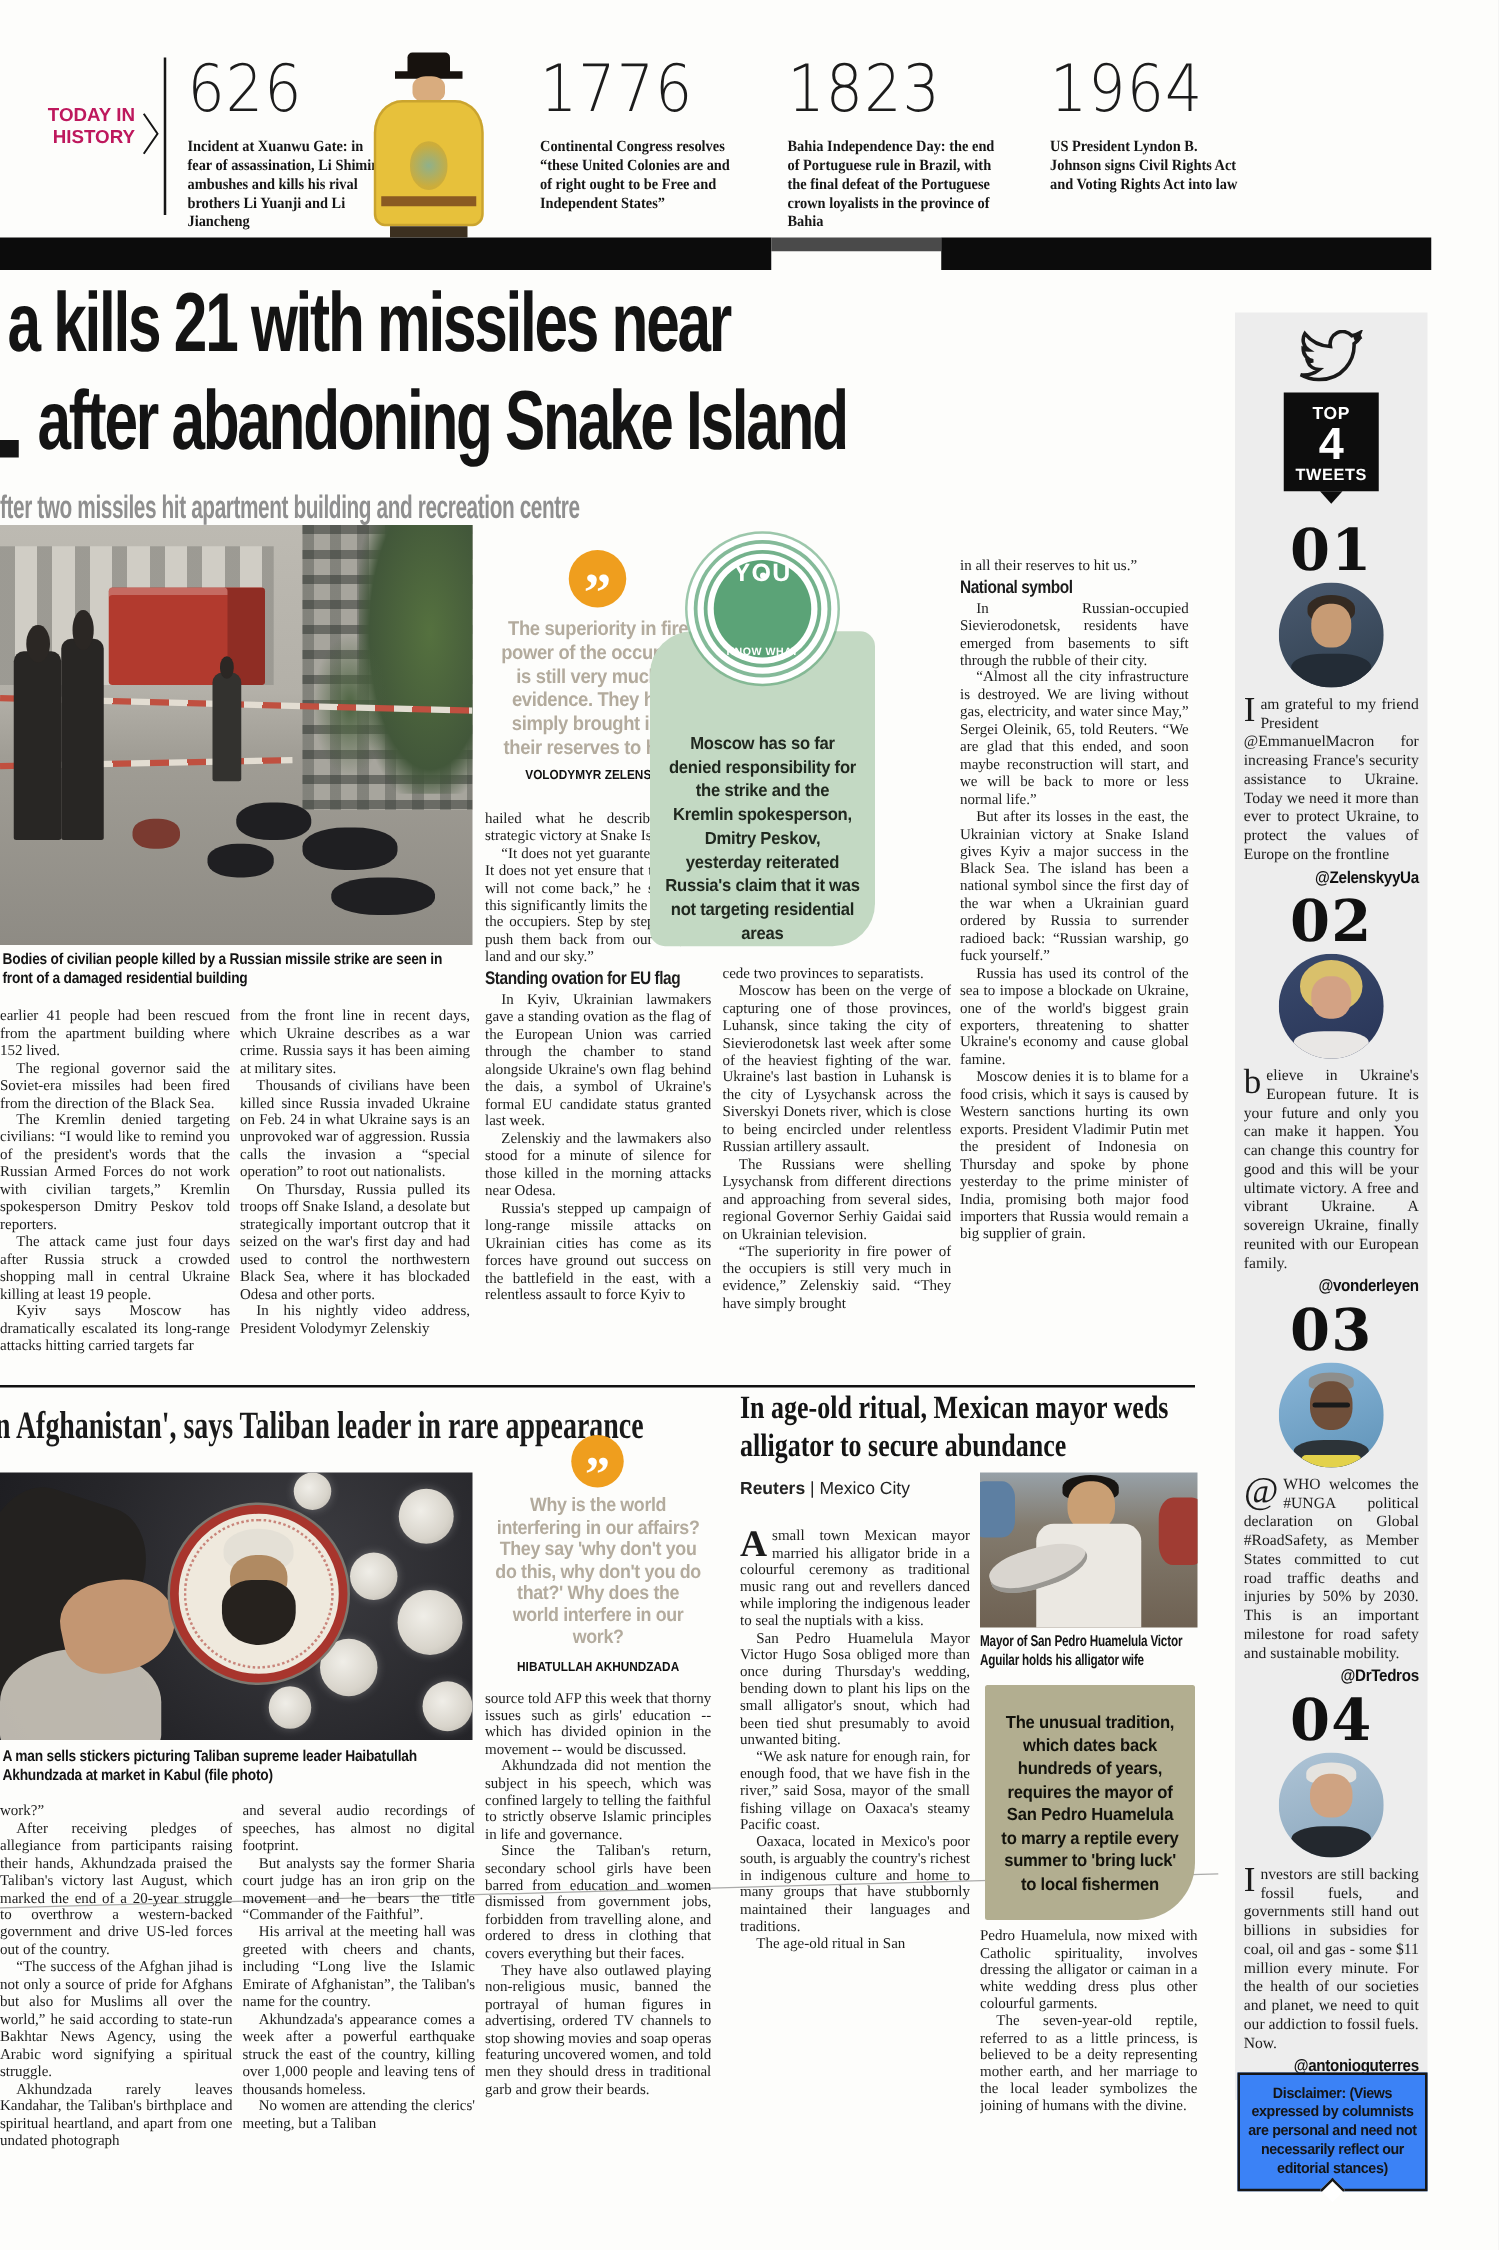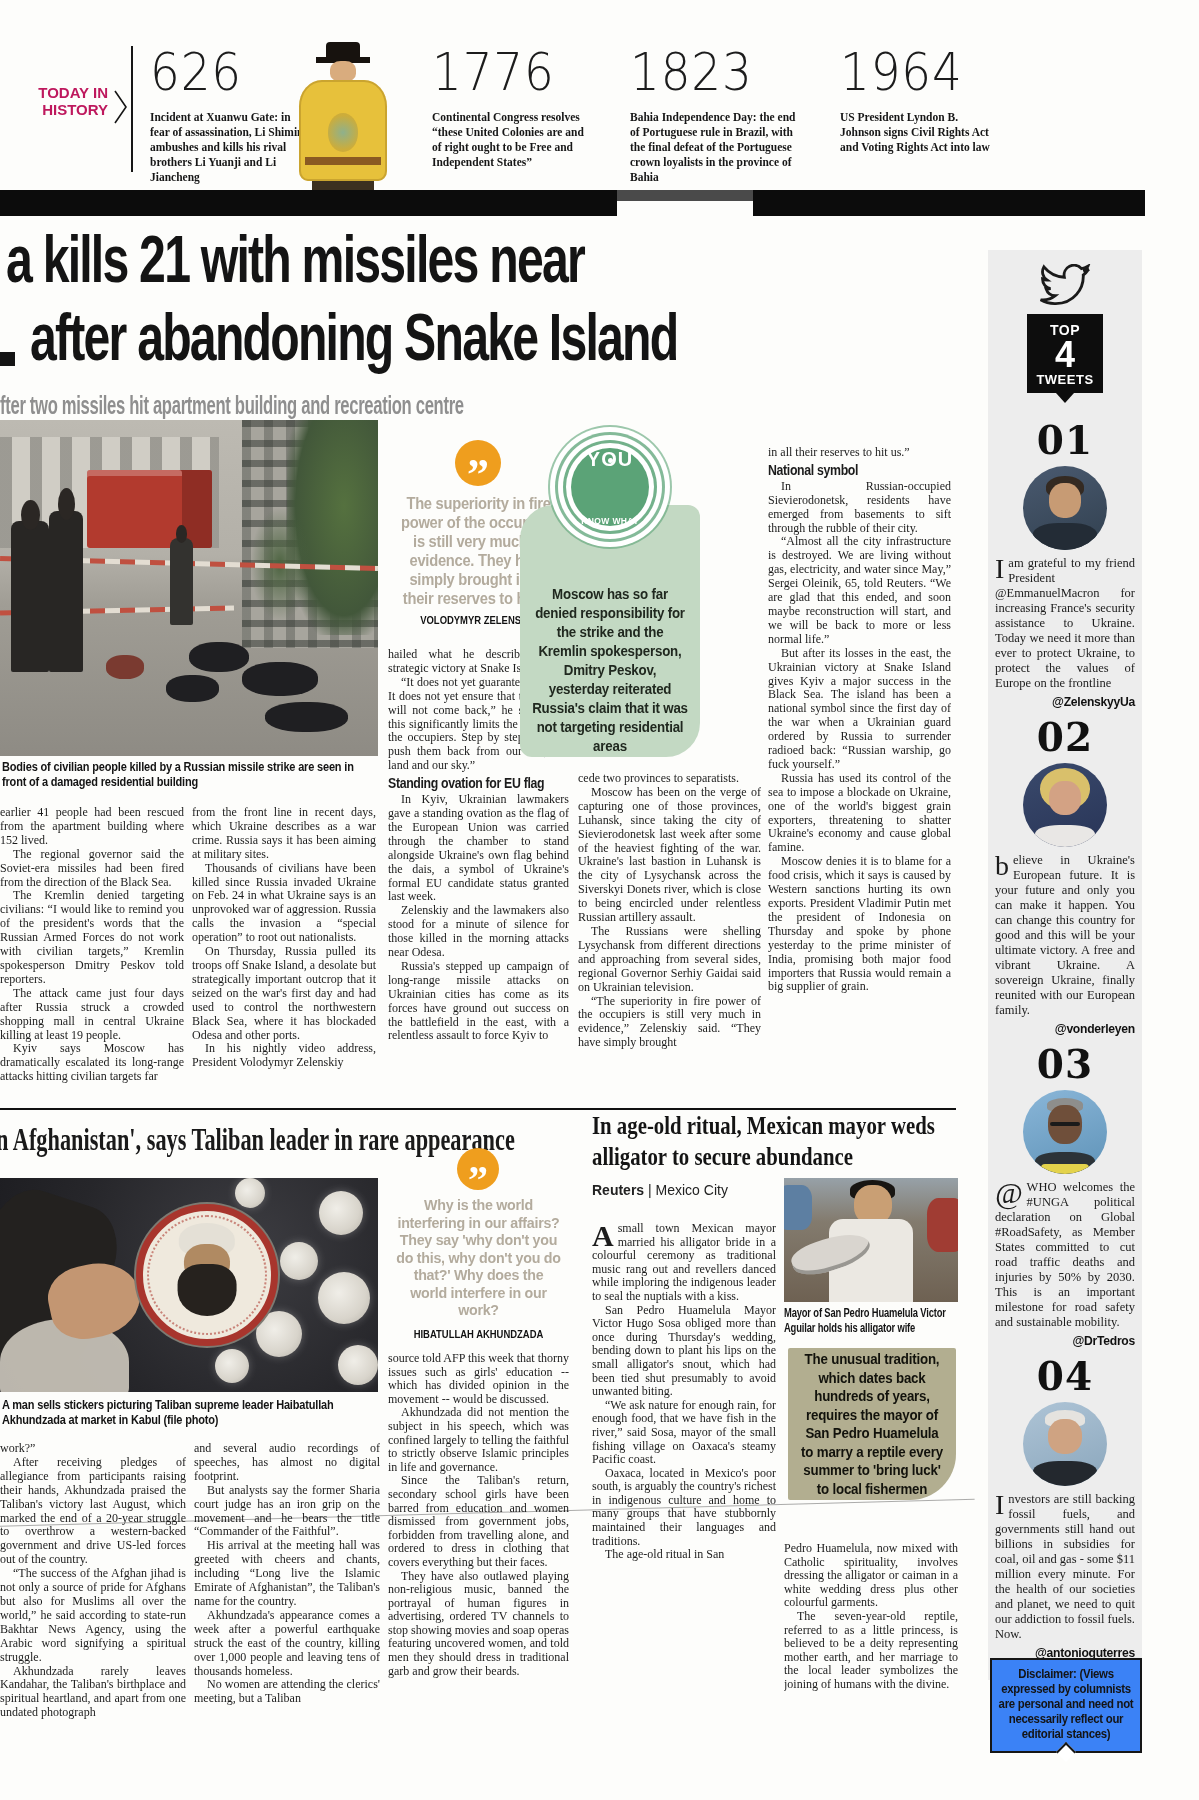--- a/index.html
+++ b/index.html
@@ -64,21 +64,21 @@
             border-radius:34px 12px 34px 12px;}
   .know-text{position:absolute;left:8px;right:8px;top:80px;text-align:center;font-family:"Liberation Sans",sans-serif;
              font-weight:700;font-size:14px;line-height:19px;letter-spacing:-.2px;color:#20281f;transform:scaleX(.95);transform-origin:center top;}
   .know-badge{position:absolute;left:571px;top:448px;width:78px;height:78px;border-radius:50%;background:var(--accent-green,#5ba377);
               display:flex;flex-direction:column;align-items:center;justify-content:space-between;
               box-shadow:0 0 0 5px #fff,0 0 0 8px rgba(91,163,119,.85),0 0 0 13px #fff,0 0 0 16px rgba(91,163,119,.75),0 0 0 21px #fff,0 0 0 23px rgba(91,163,119,.6);}
   .kb-you{position:relative;font-family:"Liberation Sans",sans-serif;font-weight:700;font-size:20px;letter-spacing:1px;color:#fff;}
   .kb-you::after{content:"";position:absolute;left:50%;top:55%;width:5px;height:5px;margin:-2.5px 0 0 -2.5px;border-radius:50%;background:#fff;}
   .kb-know{font-family:"Liberation Sans",sans-serif;font-weight:700;font-size:8.5px;letter-spacing:.4px;color:#fff;margin-top:14px;}
   
-  .mex-box{position:absolute;left:788px;top:1348px;width:168px;height:152px;background:var(--olive,#b2ae90);
+  .mex-box{position:absolute;left:788px;top:1348px;width:168px;height:188px;background:var(--olive,#b2ae90);
            border-radius:2px 2px 46px 2px;display:flex;align-items:center;box-sizing:border-box;padding:0 8px;}
   .mex-box-text{text-align:center;font-family:"Liberation Sans",sans-serif;font-weight:700;font-size:14px;line-height:18.5px;
                 letter-spacing:-.2px;color:#12120c;transform:scaleX(.95);}
   
   .ph-ukr{position:absolute;left:0;top:420px;width:378px;height:336px;overflow:hidden;
           background:linear-gradient(180deg,#bdbab2 0%,#b3b0a8 40%,#a09d95 55%,#8e8b84 100%);}
   .u-bldg-r{position:absolute;right:0;top:0;width:36%;height:68%;background:#a7a59d;
             background-image:repeating-linear-gradient(180deg,rgba(45,50,45,.5) 0 7px,transparent 7px 20px),
                              repeating-linear-gradient(90deg,rgba(45,50,45,.3) 0 9px,transparent 9px 22px);}
   .u-bldg-l{position:absolute;left:0;top:5%;width:58%;height:33%;background:#d0cdc5;
@@ -129,21 +129,21 @@
   
   .tweets{position:absolute;left:988px;top:250px;width:154px;background:var(--panel-gray,#ededed);
           display:flex;flex-direction:column;align-items:center;padding:14px 0 18px;justify-content:space-between;}
   .bird{margin-bottom:6px;}
   .tw-badge{width:76px;background:#0d0d0d;color:#fff;text-align:center;font-family:"Liberation Sans",sans-serif;font-weight:700;padding:8px 0 6px;}
   .tw-badge-top{font-size:14px;letter-spacing:.5px;}
   .tw-badge-num{font-size:36px;line-height:34px;}
   .tw-badge-bot{font-size:13px;letter-spacing:.5px;}
   .tw-badge-tri{width:0;height:0;border:9px solid transparent;border-top:10px solid #0d0d0d;margin-bottom:2px;}
   .tweet{display:flex;flex-direction:column;align-items:center;}
-  .tw-num{font-family:"DejaVu Serif",serif;font-weight:700;font-size:39px;line-height:40px;letter-spacing:1px;color:#111;margin-top:6px;}
+  .tw-num{font-family:"DejaVu Serif",serif;font-weight:700;font-size:46px;line-height:40px;letter-spacing:1px;color:#111;margin-top:6px;}
   .avatar{position:relative;border-radius:50%;overflow:hidden;width:84px;height:84px;flex:none;margin-top:6px;}
   .av-bg,.av-hair,.av-face,.av-body,.av-x1,.av-x2{position:absolute;}
   .av-bg{inset:0;}
   .av-z .av-bg{background:linear-gradient(160deg,#4a5a70,#31404f);}
   .av-z .av-hair{top:12%;left:27%;width:46%;height: 26%;background:#342a22;border-radius:50% 50% 40% 40%;}
   .av-z .av-face{top:20%;left:31%;width:38%;height:42%;background:#c79b74;border-radius:45%;}
   .av-z .av-body{bottom:0;left:12%;width:76%;height:32%;background:#232c36;border-radius:40% 40% 0 0;}
   .av-v .av-bg{background:linear-gradient(160deg,#3a4a6c,#283457);}
   .av-v .av-hair{top:6%;left:20%;width:60%;height:50%;background:#d9c06b;border-radius:50%;}
   .av-v .av-face{top:22%;left:31%;width:38%;height:40%;background:#d3a284;border-radius:45%;}
@@ -238,21 +238,21 @@
     <div class="u-bag u-b4"></div>
     <div class="u-bag u-b5"></div>
   </div>
   <div class="caption" style="left:2px;top:760px;width:427px;transform:scaleX(.88);">Bodies of civilian people killed by a Russian missile strike are seen in front of a damaged residential building</div>
 
   <div class="col" style="left:0;top:806px;width:184px;height:298px;">
       <p>earlier 41 people had been rescued from the apartment building where 152 lived.</p>
       <p>The regional governor said the Soviet-era missiles had been fired from the direction of the Black Sea.</p>
       <p>The Kremlin denied targeting civilians: “I would like to remind you of the president's words that the Russian Armed Forces do not work with civilian targets,” Kremlin spokesperson Dmitry Peskov told reporters.</p>
       <p>The attack came just four days after Russia struck a crowded shopping mall in central Ukraine killing at least 19 people.</p>
-      <p>Kyiv says Moscow has dramatically escalated its long-range attacks hitting civilian targets far</p>
+      <p>Kyiv says Moscow has dramatically escalated its long-range attacks hitting carried targets far</p>
     </div>
   <div class="col" style="left:192px;top:806px;width:184px;height:298px;">
       <p>from the front line in recent days, which Ukraine describes as a war crime. Russia says it has been aiming at military sites.</p>
       <p>Thousands of civilians have been killed since Russia invaded Ukraine on Feb. 24 in what Ukraine says is an unprovoked war of aggression. Russia calls the invasion a “special operation” to root out nationalists.</p>
       <p>On Thursday, Russia pulled its troops off Snake Island, a desolate but strategically important outcrop that it seized on the war's first day and had used to control the northwestern Black Sea, where it has blockaded Odesa and other ports.</p>
       <p>In his nightly video address, President Volodymyr Zelenskiy</p>
     </div>
 
   <div class="qicon" style="left:455px;top:440px;width:46px;height:46px;">
       <span>”</span>

